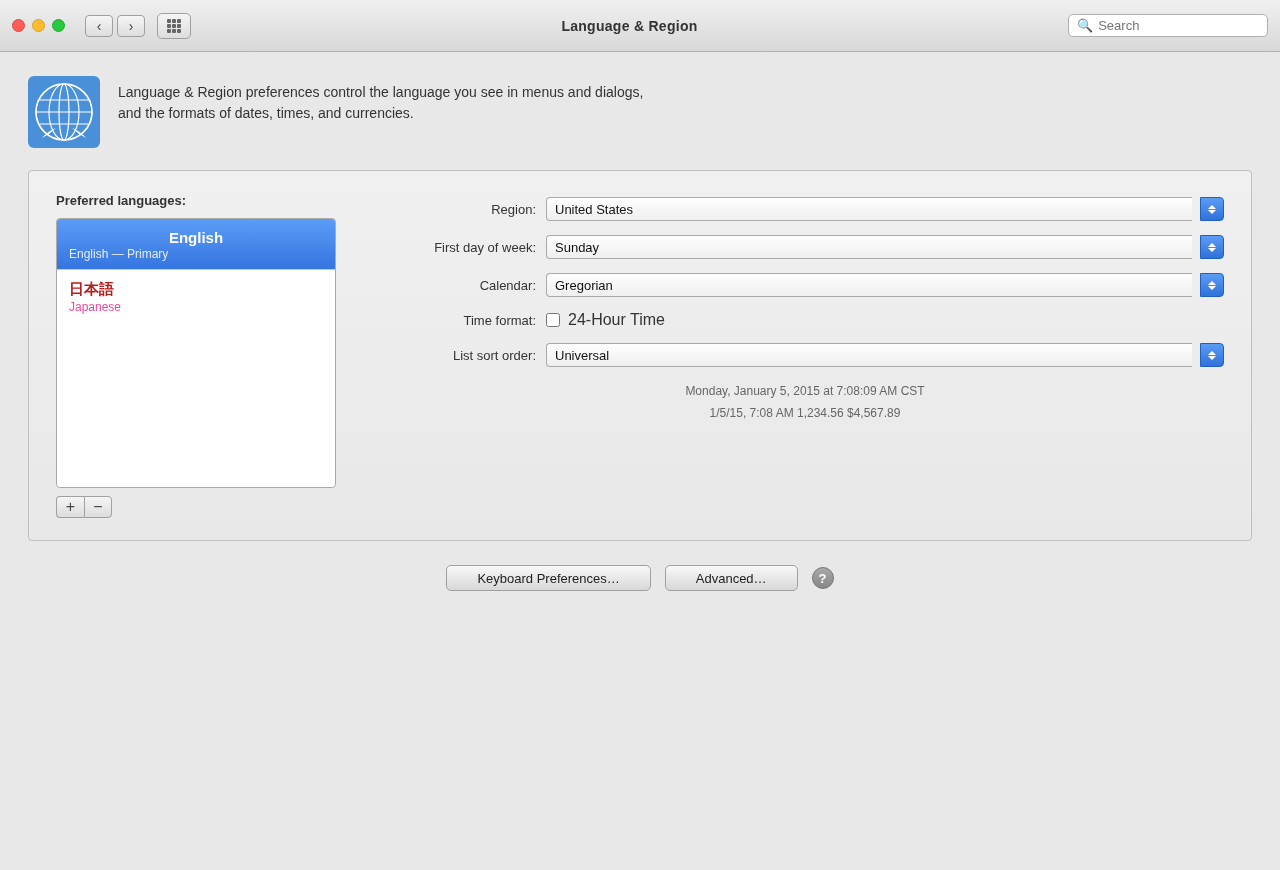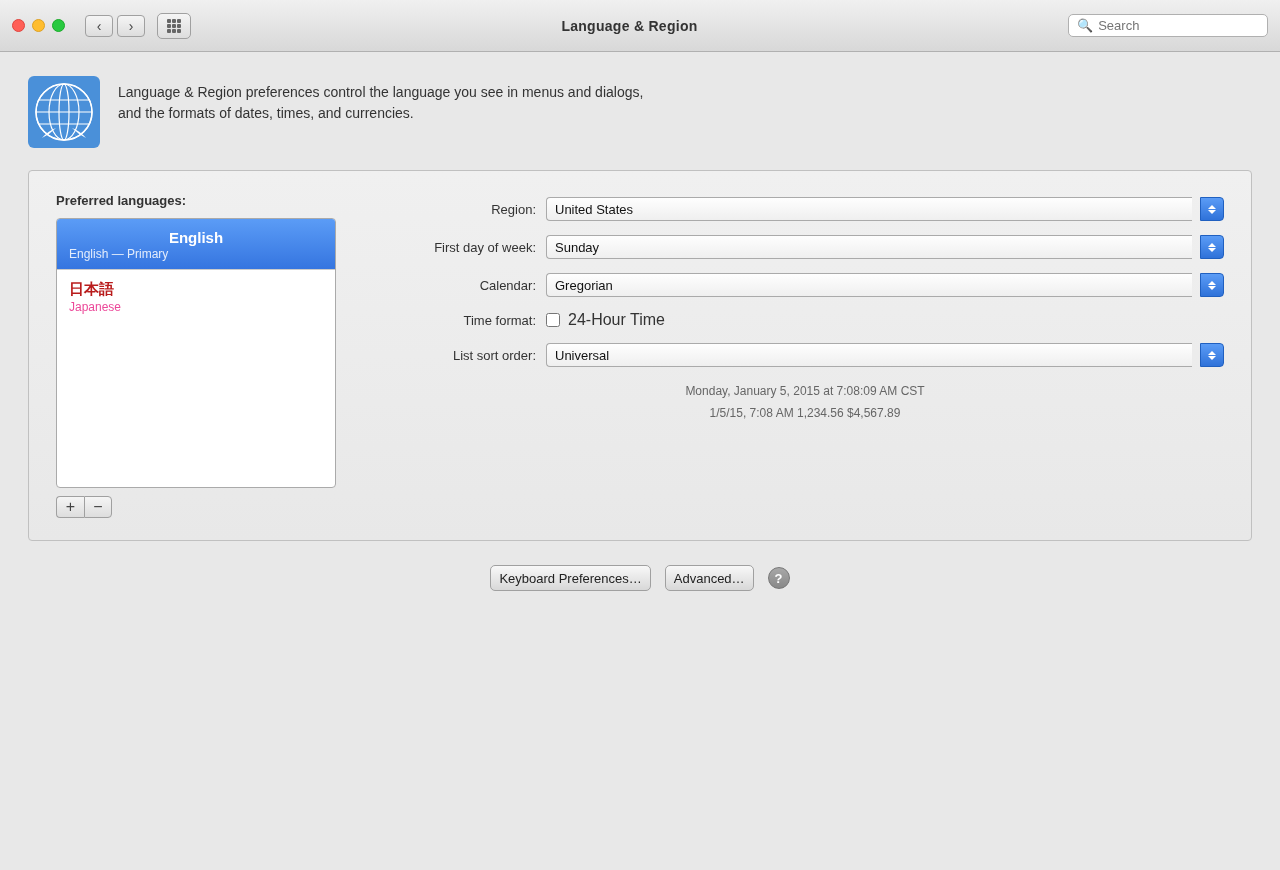--- a/index.html
+++ b/index.html
@@ -238,21 +238,21 @@
       justify-content: center;
       align-items: center;
       gap: 14px;
       margin-top: 24px;
     }
 
     .btn {
       background: linear-gradient(to bottom, #f8f8f8, #d8d8d8);
       border: 1px solid #a0a0a0;
       border-radius: 5px;
-      padding: 5px 8px;
+      padding: 5px 30px;
       font-size: 13px;
       color: #222;
       cursor: pointer;
       height: 26px;
       display: flex;
       align-items: center;
     }
 
     .help-btn {
       width: 22px;

